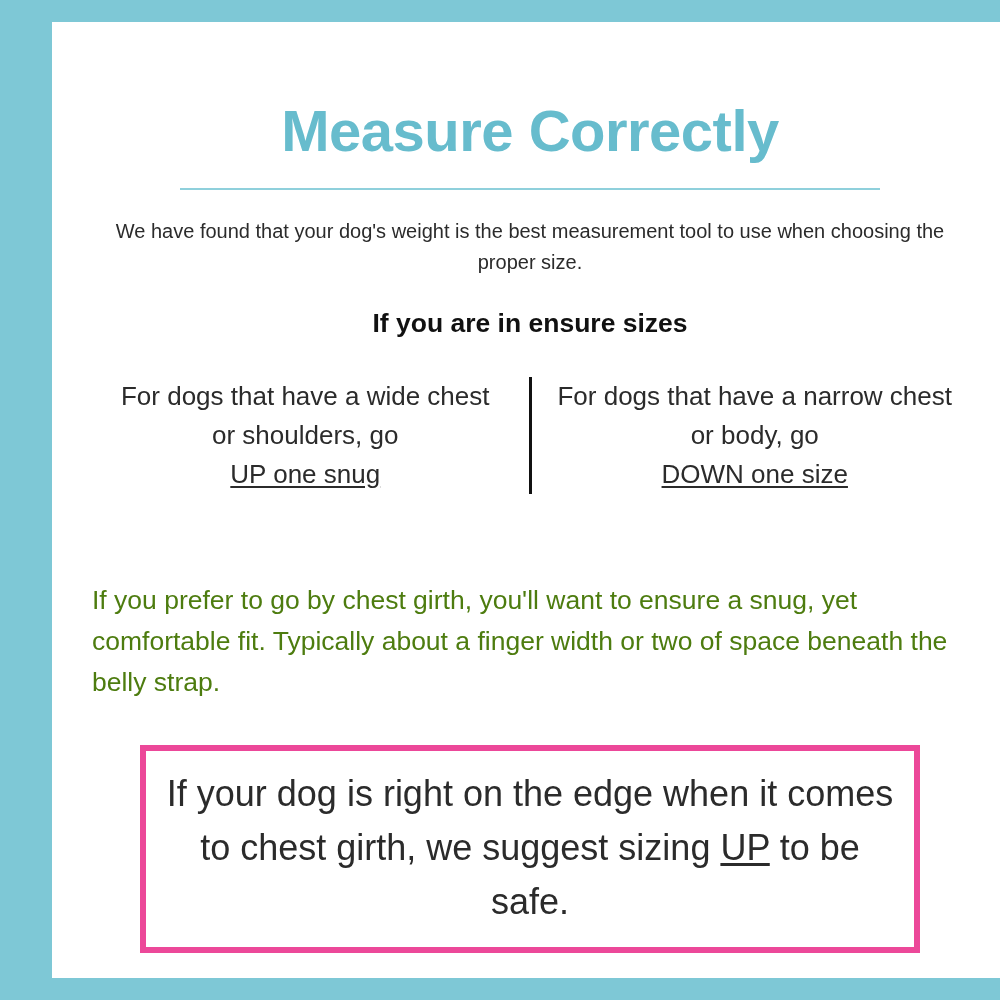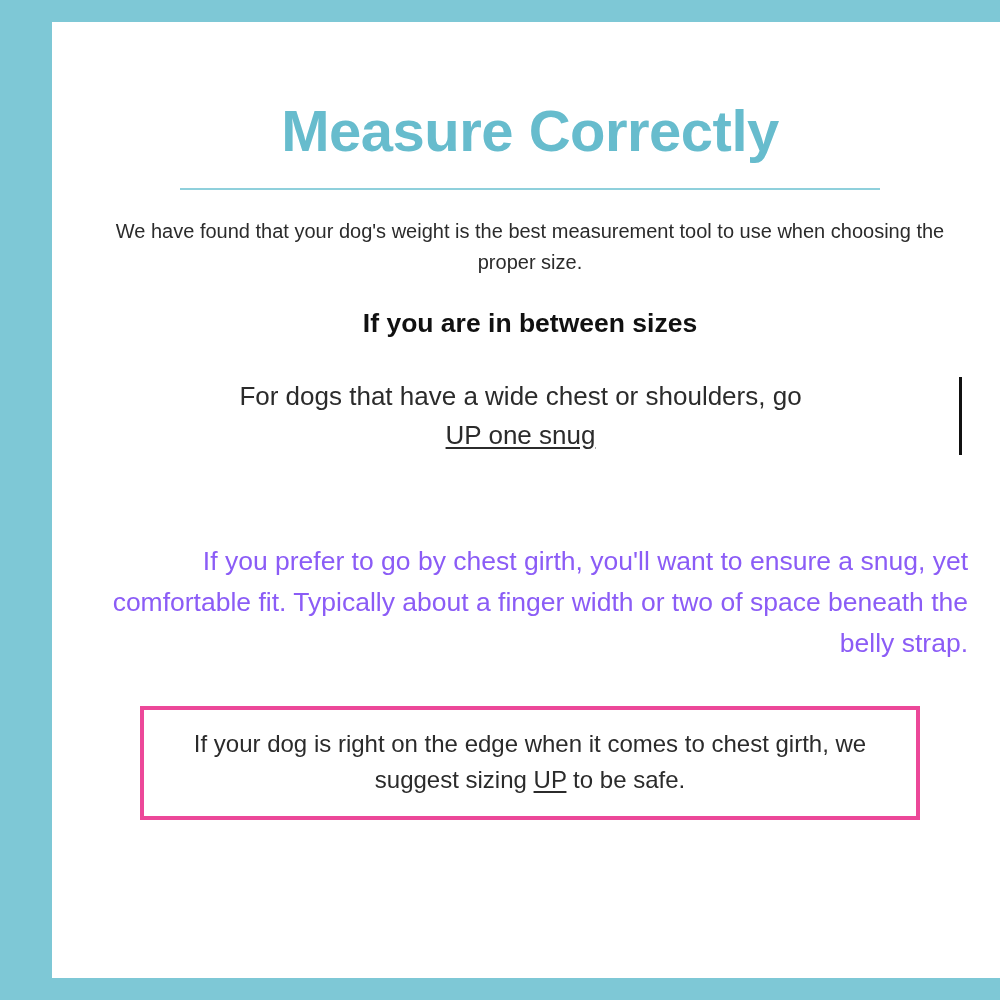--- a/index.html
+++ b/index.html
@@ -88,57 +88,61 @@
     background: #111111;
     margin: 0 8px;
     flex: 0 0 3px;
   }
   .uline {
     text-decoration: underline;
     text-underline-offset: 3px;
   }
   .girth {
     font-size: 26.5px;
-    color: #8b5cf6;
-    text-align: right;
+    color: #4d7c0f;
+    text-align: left;
     line-height: 1.55;
     max-width: 900px;
     margin-top: 86px;
   }
   .callout {
     margin-top: 42px;
-    border: 4px solid #ec4899;
+    border: 6px solid #ec4899;
     width: 780px;
     box-sizing: border-box;
     padding: 16px 20px 18px 20px;
     text-align: center;
-    font-size: 24px;
+    font-size: 36px;
     color: #2b2b2b;
     line-height: 1.5;
   }
 </style>
 </head>
 <body>
 
 <div class="frame">
   <div class="card">
 
     <div class="title">Measure Correctly</div>
     <div class="title-rule"></div>
 
     <div class="intro">We have found that your dog's weight is the best measurement tool to use when choosing the proper size.</div>
 
-    <div class="subhead">If you are in between sizes</div>
+    <div class="subhead">If you are in ensure sizes</div>
 
     <div class="columns">
       <div class="col">
         <span>For dogs that have a wide chest or shoulders, go </span><br>
         <span class="uline">UP one snug</span>
       </div>
       <div class="divider"></div>
+      <div class="col">
+        <span>For dogs that have a narrow chest or body, go </span><br>
+        <span class="uline">DOWN one size</span>
+      </div>
     </div>
 
     <div class="girth">If you prefer to go by chest girth, you'll want to ensure a snug, yet comfortable fit. Typically about a finger width or two of space beneath the belly strap.</div>
 
     <div class="callout">
       <span>If your dog is right on the edge when it comes to chest girth, we suggest sizing </span><span class="uline">UP</span><span> to be safe.</span>
     </div>
 
   </div>
 </div>

